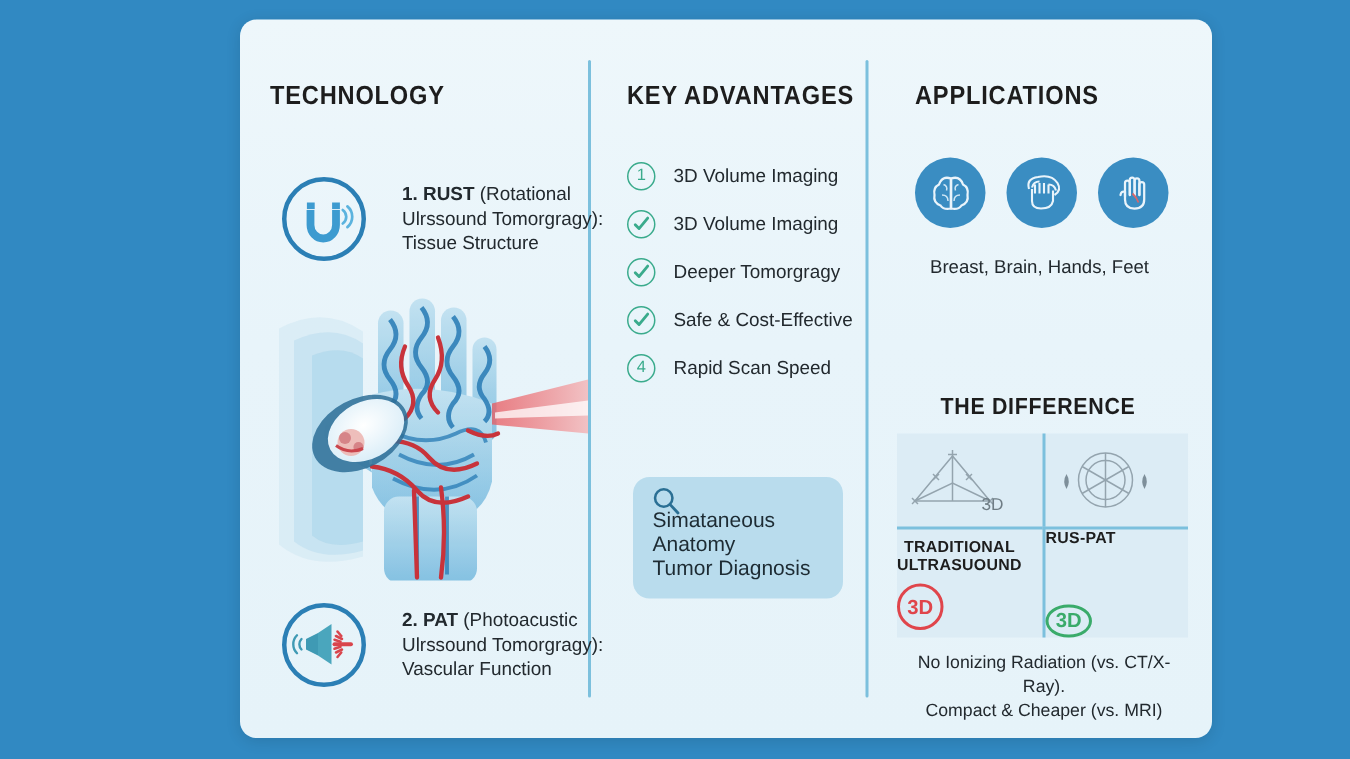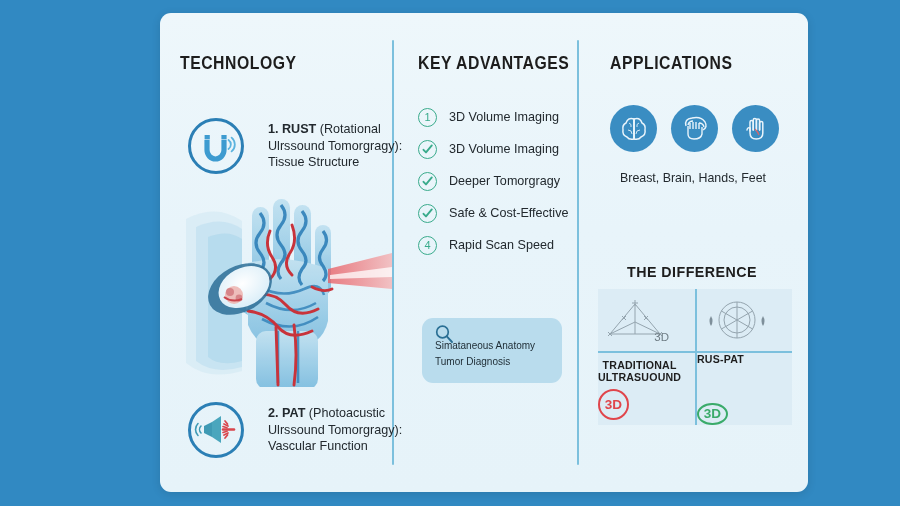--- a/index.html
+++ b/index.html
@@ -60,21 +60,21 @@
     font-size:11px;color:#3aab8c;font-weight:normal;line-height:1;
     box-sizing:border-box;position:relative;
   }
   .adv-label{font-size:12.6px;color:#22292e;white-space:nowrap;}
 
   .note-box{
     position:absolute;left:262px;top:305px;width:140px;
     background:#b9dced;border-radius:11px;
     padding:20px 13px 13px 13px;box-sizing:border-box;
   }
-  .note-text{font-size:10px;line-height:16px;color:#1d2b33;}
+  .note-text{font-size:14px;line-height:16px;color:#1d2b33;}
   .mag{position:absolute;left:12px;top:6px;}
 
   
   .app-icons{position:absolute;left:450px;top:92px;display:flex;gap:14px;}
   .app-circle{
     width:47px;height:47px;border-radius:50%;
     background:#3a8dc2;display:flex;align-items:center;justify-content:center;
   }
   .app-caption{
     position:absolute;left:460px;top:158px;
@@ -386,15 +386,19 @@
       </div>
 
       <div class="diff-cell c-br">
         <div class="diff-label">
           <div>RUS-PAT</div>
         </div>
         <div class="badge3d badge-green">3D</div>
       </div>
     </div>
 
+    <div class="diff-foot">
+      <div>No Ionizing Radiation (vs. CT/X-Ray).</div>
+      <div>Compact &amp; Cheaper (vs. MRI)</div>
+    </div>
 
   </div>
 </div>
 
 </body></html>

